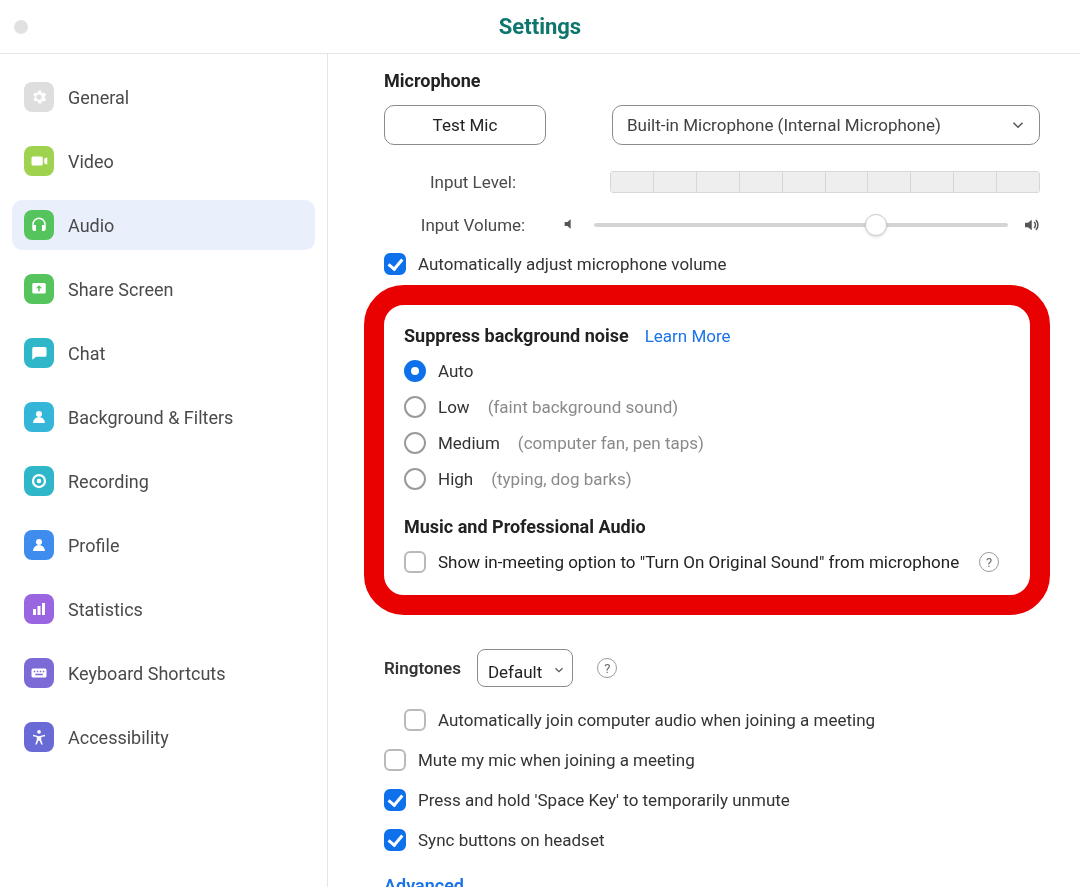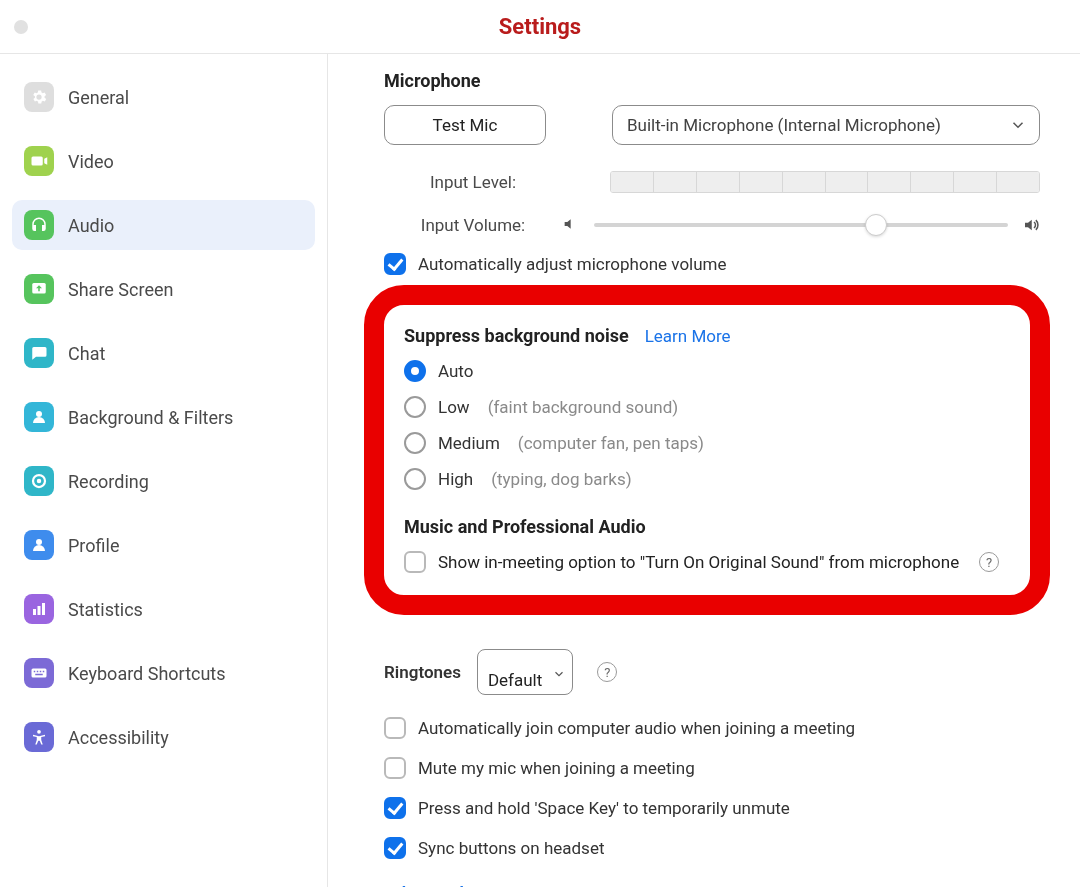--- a/index.html
+++ b/index.html
@@ -25,21 +25,21 @@
     width: 14px; height: 14px; border-radius: 50%;
     background: #e1e1e1;
     margin-right: 8px;
   }
   .win-title {
     position: absolute;
     left: 50%;
     transform: translateX(-50%);
     font-size: 22px;
     font-weight: 700;
-    color: #b91c1c;
+    color: #0f766e;
   }
   .body {
     display: flex;
     height: calc(887px - 54px);
   }
   .sidebar {
     width: 328px;
     border-right: 1px solid #e6e6e6;
     padding: 18px 12px;
   }
@@ -211,21 +211,21 @@
     display:flex; align-items:center; justify-content:center;
     font-size:13px; color:#6a6a6a; margin-left:8px;
   }
   .ringtone-row{
     display:flex; align-items:center; gap:16px;
     margin-top:34px;
   }
   .ringtone-row .label{font-size:17px; font-weight:600; color:#333;}
   .ringtone-select{
     border:1px solid #8b8b8b; border-radius:8px;
-    padding:20px 30px 4px 10px; font-size:17px; position:relative;
+    padding:12px 30px 4px 10px; font-size:17px; position:relative;
     cursor:pointer;
   }
   .ringtone-select .chev{ position:absolute; right:6px; top:50%; transform:translateY(-50%); width:14px; height:14px;}
   .adv-link{
     margin-top:24px; color:#1a73e8; font-size:18px; font-weight:600;
     cursor:pointer;
   }
 </style>
 </head>
 <body>
@@ -448,21 +448,21 @@
         <span>Default</span>
         <span class="chev">
           <svg viewBox="0 0 24 24" width="14" height="14" fill="none" stroke="#555" stroke-width="2">
               <path d="M6 9l6 6 6-6"></path>
             </svg>
         </span>
       </div>
       <span class="help-circle">?</span>
     </div>
 
-    <div class="check-row" style="margin-top:22px;">
+    <div class="check-row" style="margin-top:22px;margin-left:20px;">
       <div class="checkbox"></div>
       <span>Automatically join computer audio when joining a meeting</span>
     </div>
     <div class="check-row">
       <div class="checkbox"></div>
       <span>Mute my mic when joining a meeting</span>
     </div>
     <div class="check-row">
       <div class="checkbox checked"></div>
       <span>Press and hold 'Space Key' to temporarily unmute</span>

